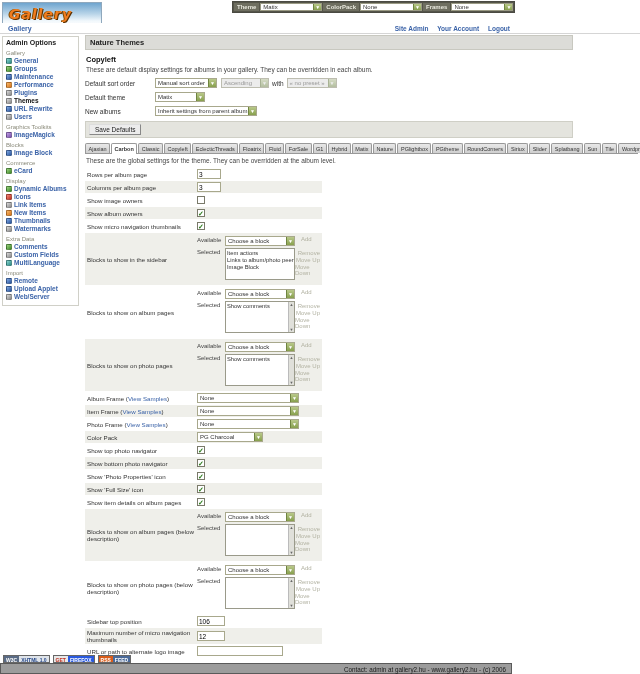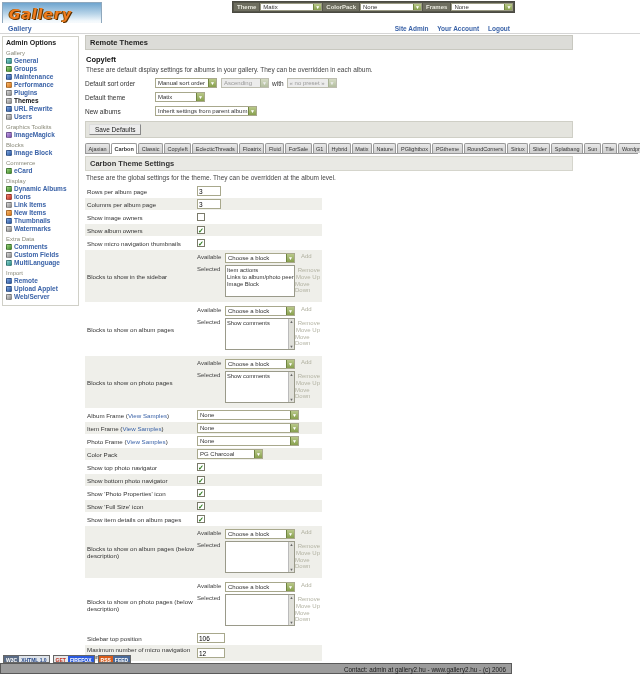--- a/index.html
+++ b/index.html
@@ -236,21 +236,21 @@
       <span class="ic ic-blue"></span>
       <span class="lbl">Upload Applet</span>
     </div>
   <div class="sb-item">
       <span class="ic ic-grey"></span>
       <span class="lbl">Web/Server</span>
     </div>
 </div>
 
 <div class="content">
-  <div class="title-bar">Remote Themes</div>
+  <div class="title-bar">Nature Themes</div>
 
   <div class="sec-head">Copyleft</div>
   <div class="sec-desc">These are default display settings for albums in your gallery. They can be overridden in each album.</div>
 
   <div class="drow">
     <span class="dlabel">Default sort order</span>
     <span class="sel w-sort">
         <span class="sel-text">Manual sort order</span>
         <span class="sel-btn">▼</span>
       </span>
@@ -301,21 +301,20 @@
     <span class="tab">PGtheme</span>
     <span class="tab">RoundCorners</span>
     <span class="tab">Siriux</span>
     <span class="tab">Slider</span>
     <span class="tab">Splatbang</span>
     <span class="tab">Sun</span>
     <span class="tab">Tile</span>
     <span class="tab">WordpressEmbedded</span>
   </div>
 
-  <div class="carbon-head">Carbon Theme Settings</div>
   <div class="sec-desc" style="margin-top:3px">These are the global settings for the theme. They can be overridden at the album level.</div>
 
   <div class="rows">
 
     <div class="row">
       <span class="rlabel">Rows per album page</span>
       <span class="rctrl"><input class="tinput" value="3" style=""></span>
     </div>
     <div class="row alt">
       <span class="rlabel">Columns per album page</span>

